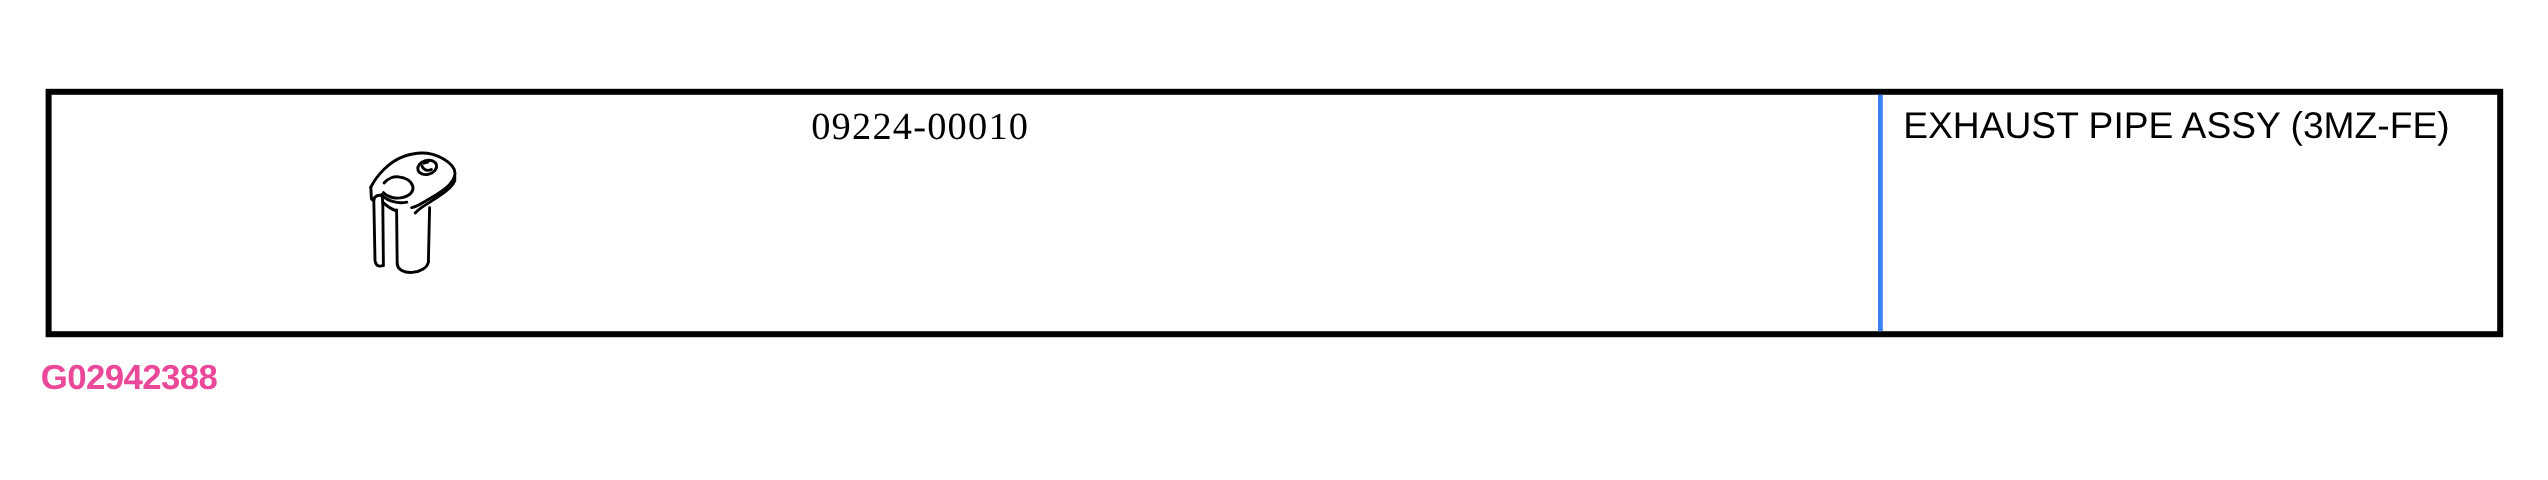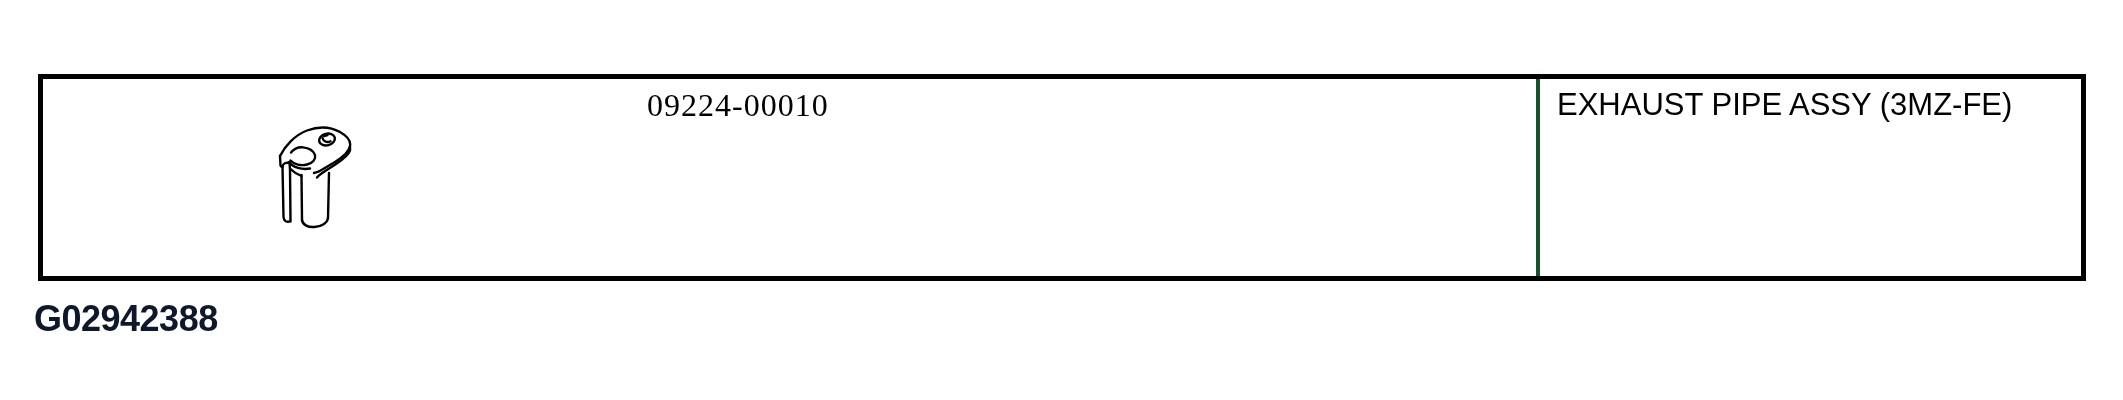--- a/index.html
+++ b/index.html
@@ -23,21 +23,22 @@
     height: 207px;
     border: 5px solid #000000;
     box-sizing: border-box;
     display: flex;
     background: #ffffff;
   }
   .tool-cell {
     position: relative;
     width: 1493px;
     flex: 0 0 1493px;
-    border-right: 4px solid #14532d;
+    border-right: 4px solid #3b82f6;
+    margin-left: 29px;
   }
   .application-cell {
     position: relative;
     flex: 1 1 auto;
     padding: 10px 8px 0 17px;
     box-sizing: border-box;
   }
   .part-number {
     position: absolute;
     left: 604px;
@@ -72,24 +73,24 @@
     top: 45px;
     width: 75px;
     height: 108px;
   }
   .figure-code {
     position: absolute;
     left: 34px;
     top: 301px;
     font-family: "Liberation Sans", sans-serif;
     font-weight: bold;
-    font-size: 36px;
+    font-size: 29px;
     line-height: 1;
     letter-spacing: -0.5px;
-    color: #0f172a;
+    color: #ec4899;
     white-space: nowrap;
   }
 </style>
 </head>
 <body>
 
 <div class="canvas">
 
   <div class="tool-table">
 

